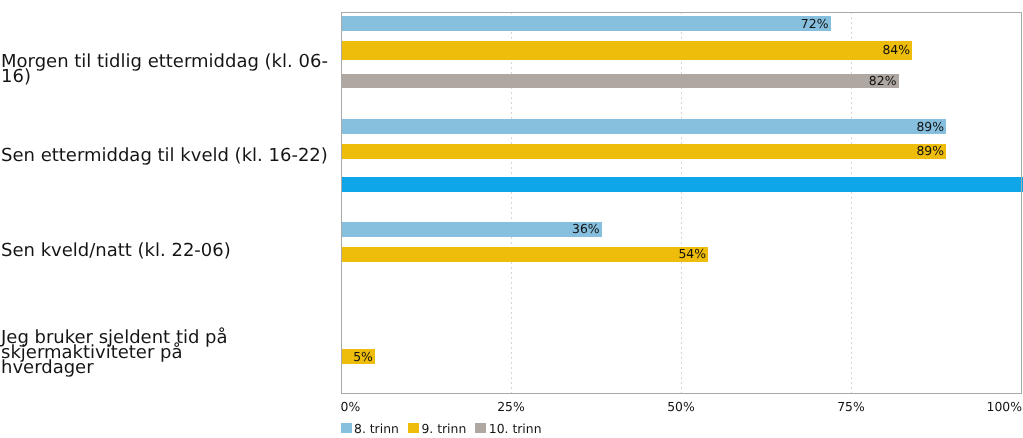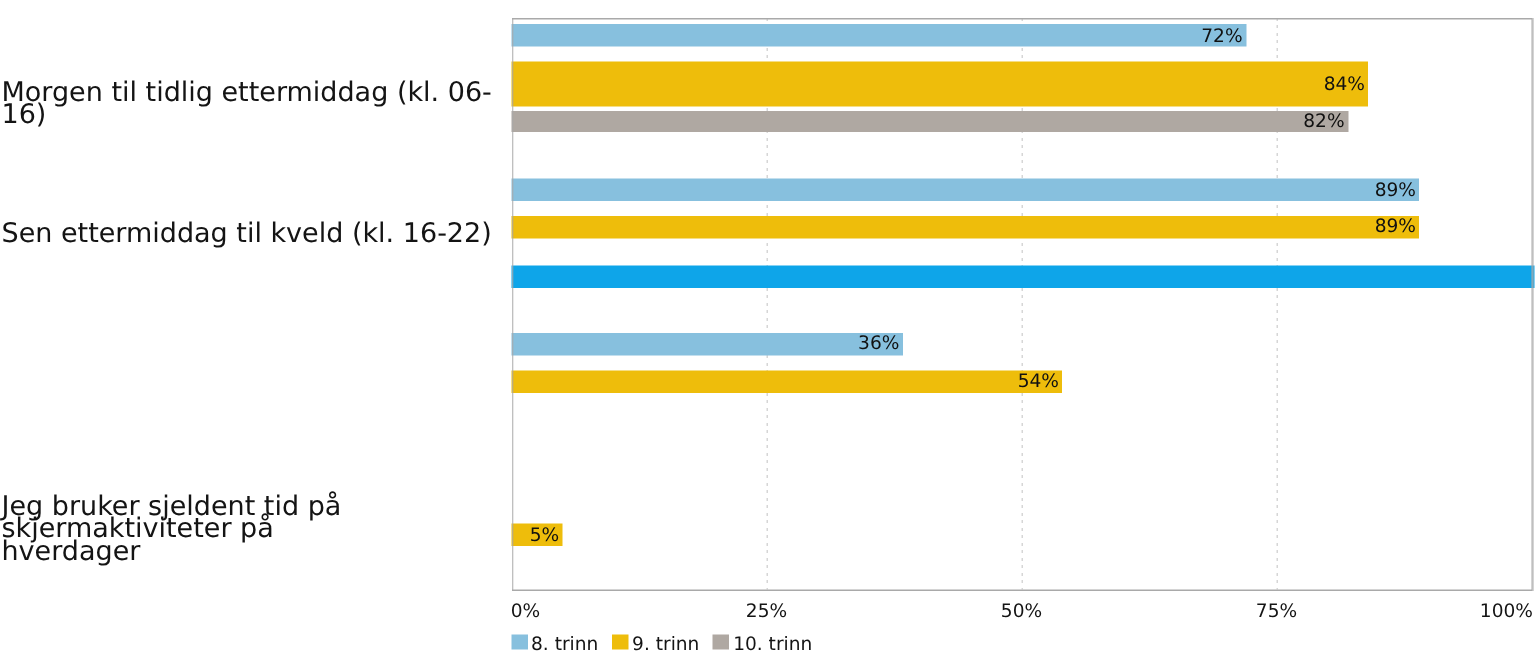--- a/index.html
+++ b/index.html
@@ -54,21 +54,21 @@
     <div class="bar" style="top: 4.2px; width: 489.6px; height: 15.1px; background: rgb(135, 192, 222); text-align: center;">
       <span class="val">72%</span>
       </div>
     <div class="bar" style="top: 107.05px; width: 605.2px; height: 15.1px; background: rgb(135, 192, 222);">
       <span class="val">89%</span>
       </div>
     <div class="bar" style="top: 209.9px; width: 244.8px; height: 15.1px; background: rgb(135, 192, 222); padding-left: 16px;">
       <span class="val">36%</span>
       </div>
 
-    <div class="bar" style="top: 28.8px; width: 571.2px; height: 30px; background: rgb(238, 189, 11);">
+    <div class="bar" style="top: 28.8px; width: 571.2px; height: 19px; background: rgb(238, 189, 11);">
       <span class="val">84%</span>
       </div>
     <div class="bar" style="top: 131.65px; width: 605.2px; height: 15.1px; background: rgb(238, 189, 11);">
       <span class="val">89%</span>
       </div>
     <div class="bar" style="top: 234.5px; width: 367.2px; height: 15.1px; background: rgb(238, 189, 11);">
       <span class="val">54%</span>
       </div>
     <div class="bar" style="top: 337.35px; width: 34px; height: 15.1px; background: rgb(238, 189, 11);">
       <span class="val">5%</span>
@@ -81,20 +81,21 @@
       <span class="val">96%</span>
       </div>
 
   </div>
 
   <div class="frame"></div>
 
   <div id="cat-labels">
     <div class="cat-label" style="top: 53.95px;">Morgen til tidlig ettermiddag (kl. 06-16)</div>
     <div class="cat-label" style="top: 148.4px;">Sen ettermiddag til kveld (kl. 16-22)</div>
+    <div class="cat-label" style="top: 242.85px;">Sen kveld/natt (kl. 22-06)</div>
     <div class="cat-label" style="top: 329.8px;">Jeg bruker sjeldent tid på skjermaktiviteter på
 hverdager</div>
   </div>
 
   <div id="x-ticks">
     <div class="tick" style="left: 340.5px;">0%</div>
     <div class="tick" style="left: 497.227px;">25%</div>
     <div class="tick" style="left: 667.227px;">50%</div>
     <div class="tick" style="left: 837.227px;">75%</div>
     <div class="tick" style="left: 986.562px;">100%</div>

